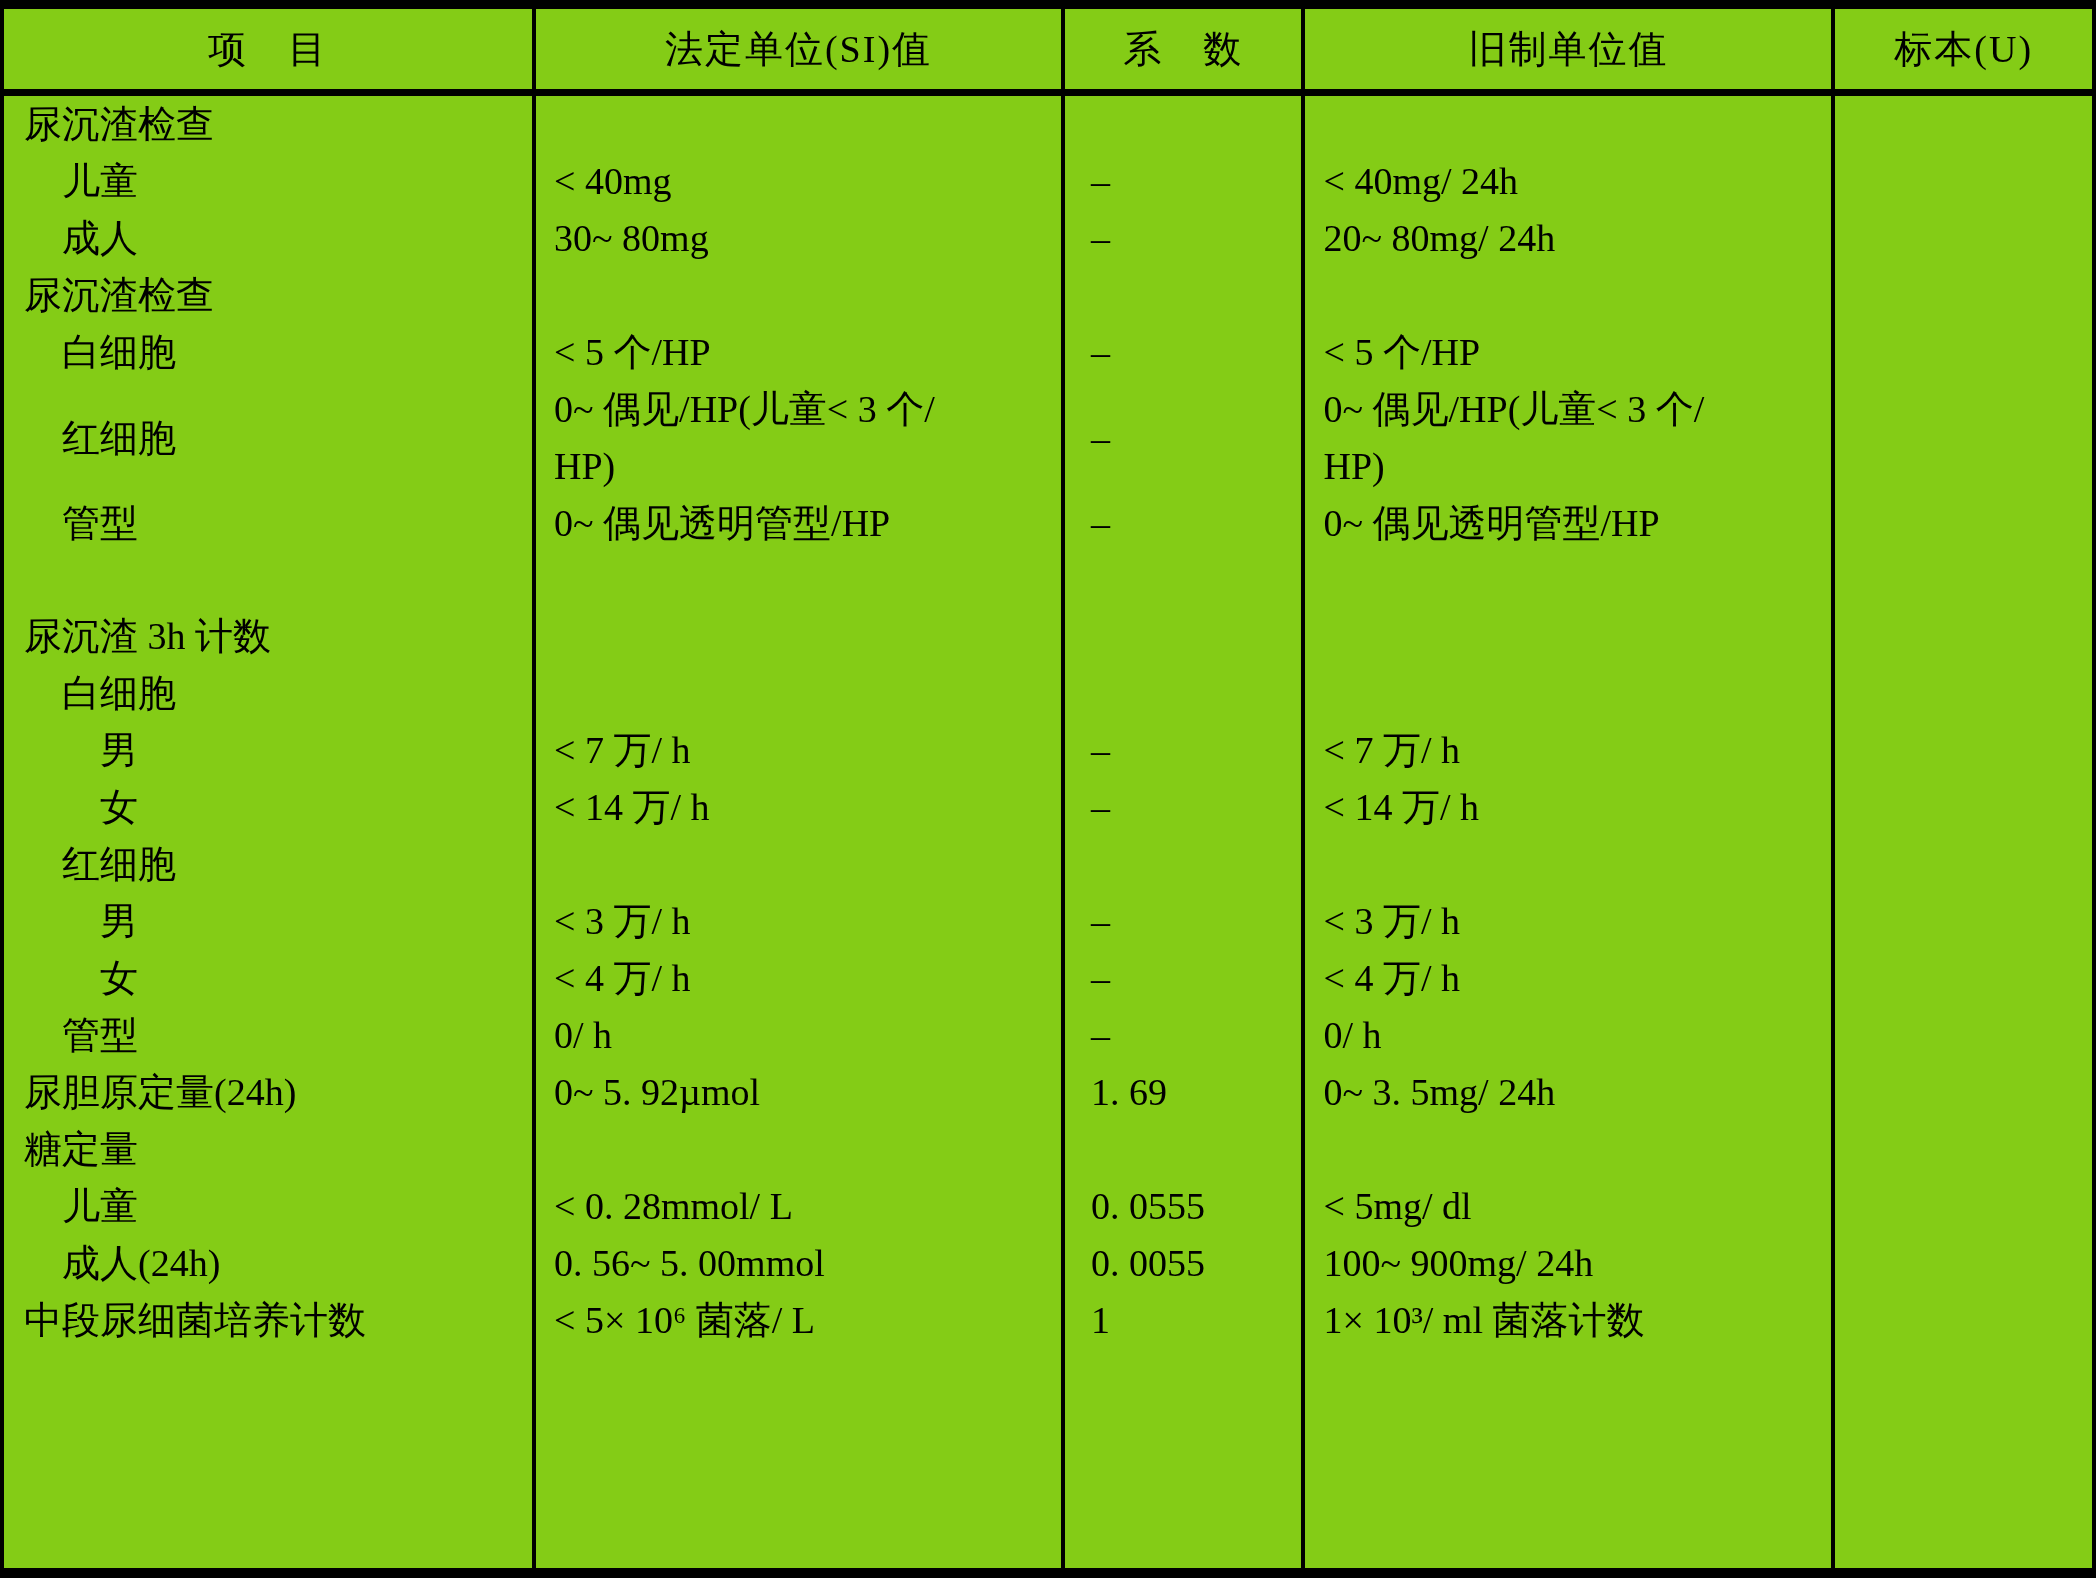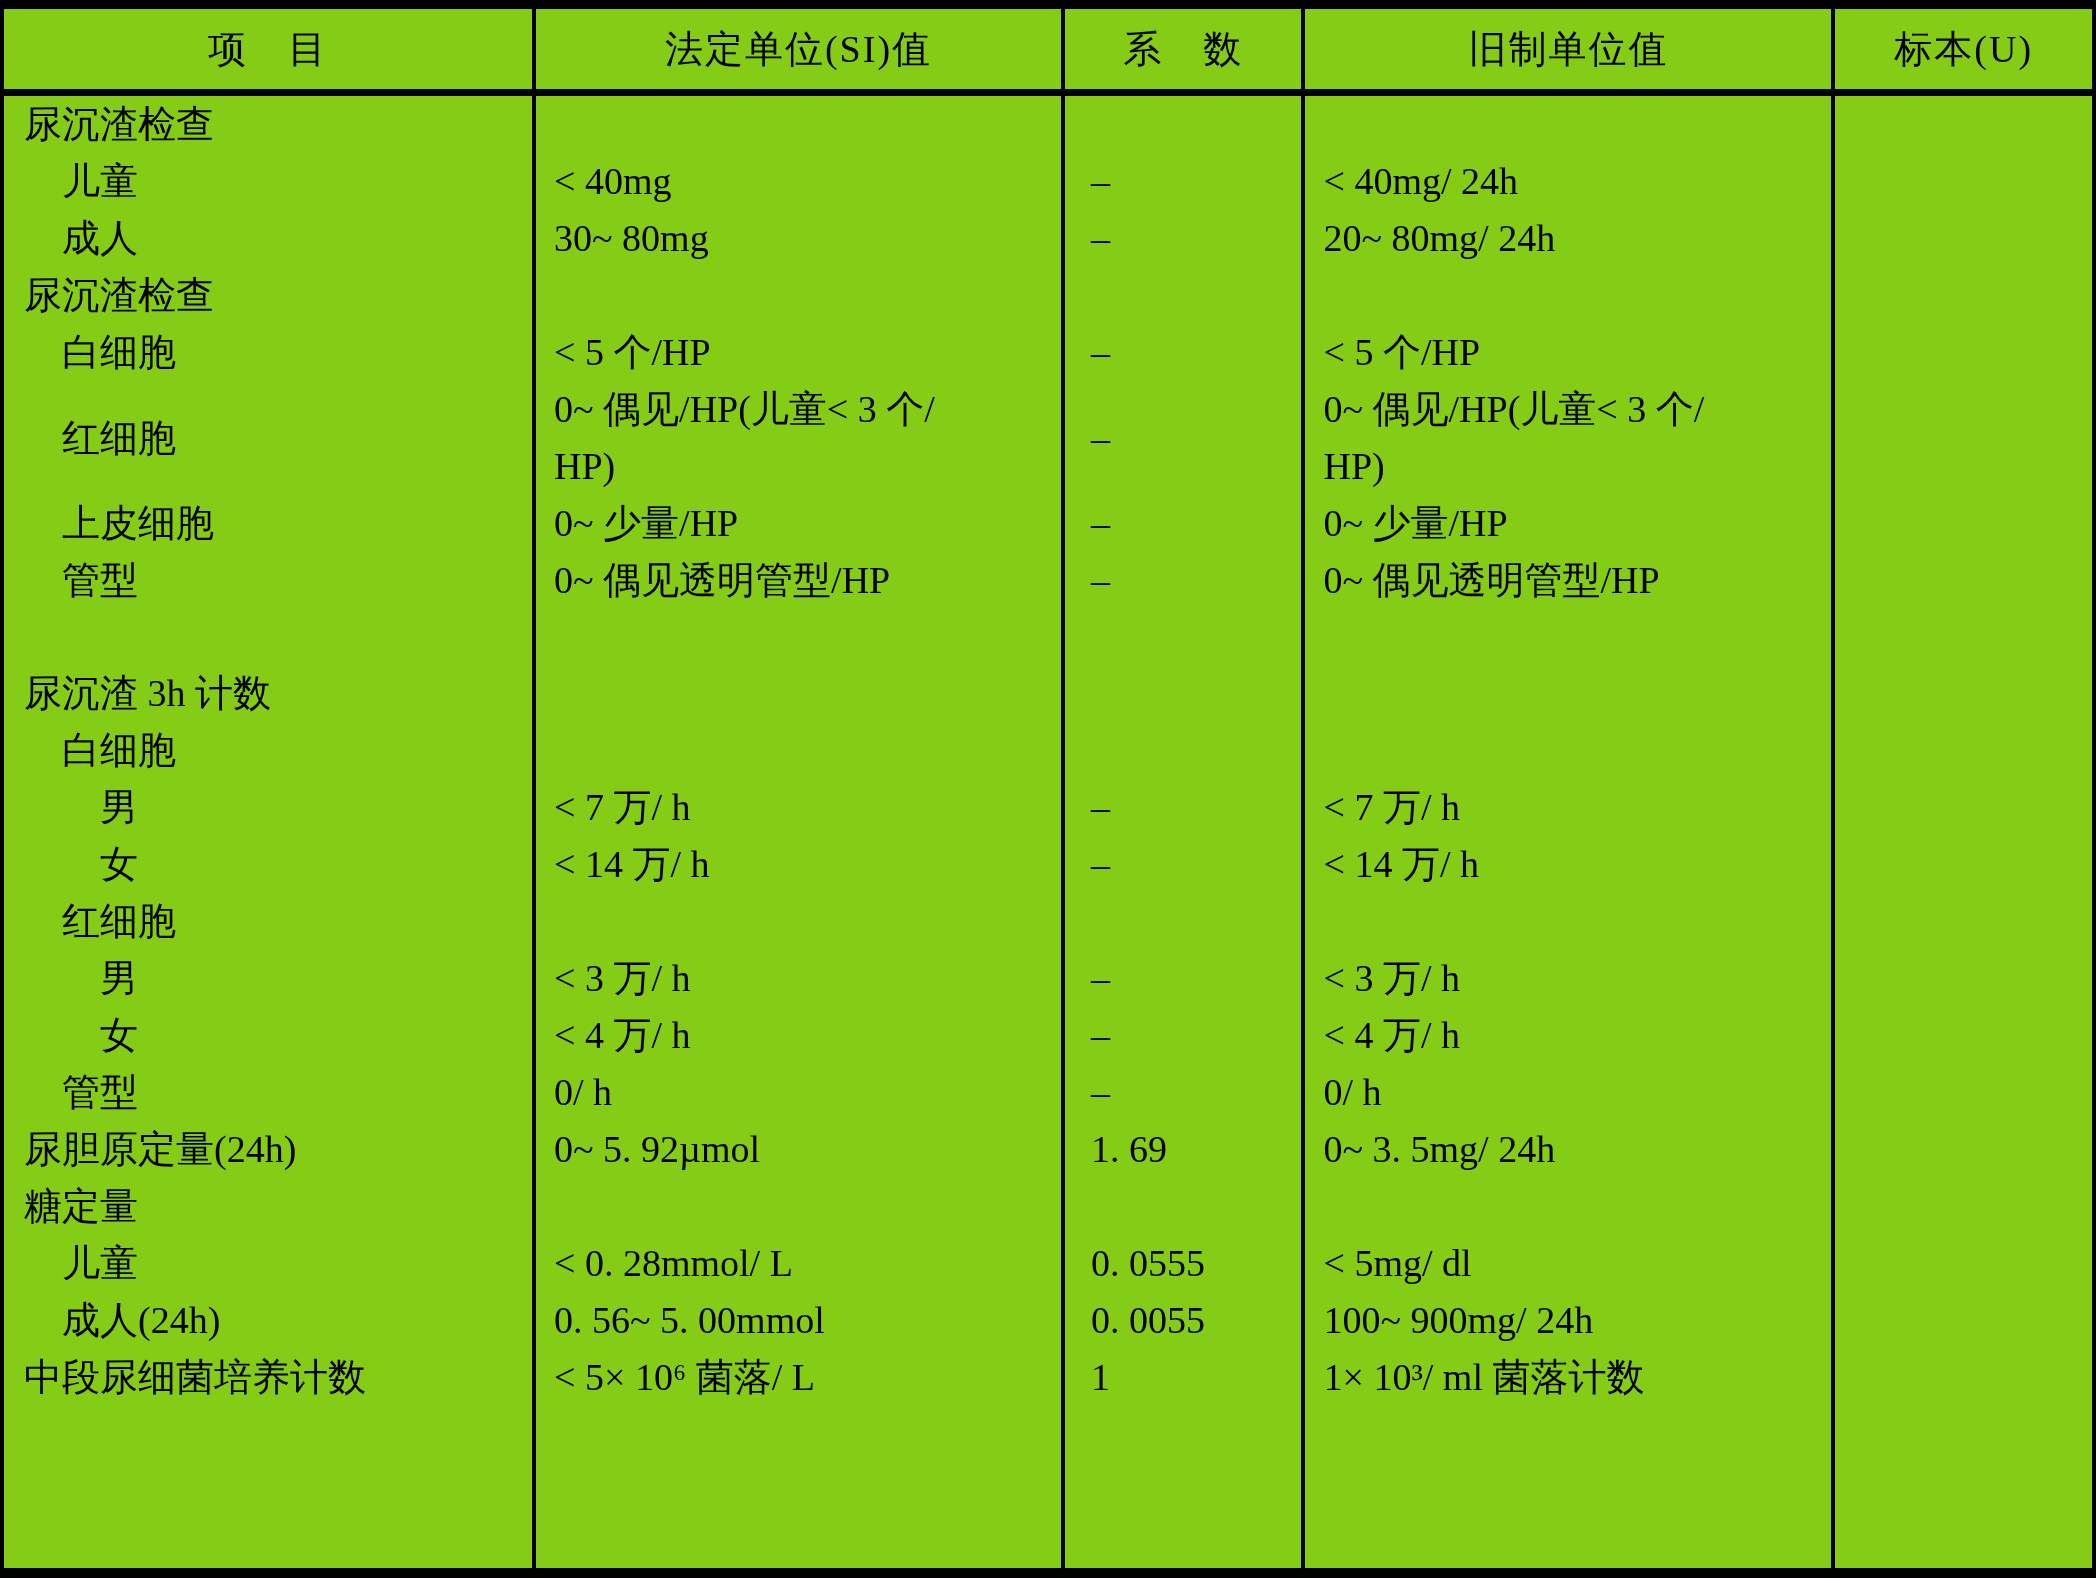--- a/index.html
+++ b/index.html
@@ -126,27 +126,20 @@
         <tr class="tall">
           <td class="item ind1">红细胞</td>
           <td class="val">0~ 偶见/HP(儿童&lt; 3 个/
 HP)</td>
           <td class="coeff">–</td>
           <td class="val">0~ 偶见/HP(儿童&lt; 3 个/
 HP)</td>
           <td class="spec"></td>
         </tr>
         <tr>
-          <td class="item ind1">上皮细胞</td>
-          <td class="val">0~ 少量/HP</td>
-          <td class="coeff">–</td>
-          <td class="val">0~ 少量/HP</td>
-          <td class="spec"></td>
-        </tr>
-        <tr>
           <td class="item ind1">管型</td>
           <td class="val">0~ 偶见透明管型/HP</td>
           <td class="coeff">–</td>
           <td class="val">0~ 偶见透明管型/HP</td>
           <td class="spec"></td>
         </tr>
         <tr class="spacer">
           <td class="item ind0"></td>
           <td class="val"></td>
           <td class="coeff"></td>

